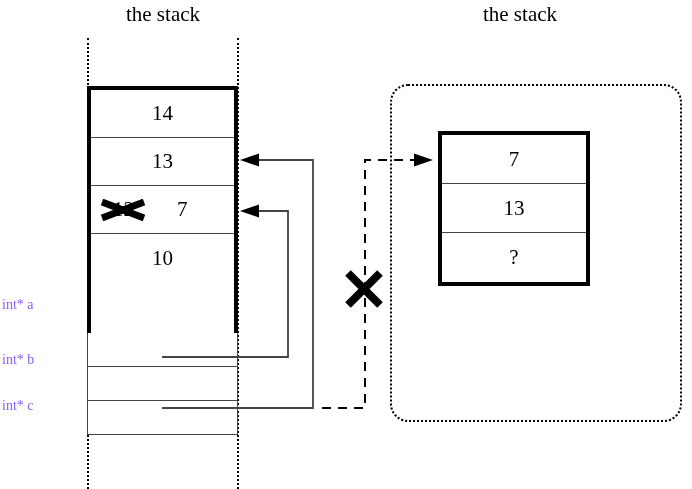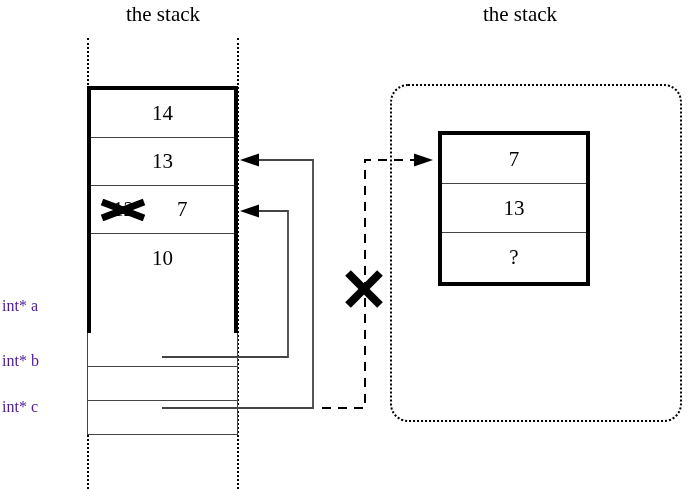--- a/index.html
+++ b/index.html
@@ -128,22 +128,22 @@
     border: 4px solid #000;
     box-sizing: border-box;
     background: #fff;
   }
   #heap-box .cell { height: 49px; }
   #heap-box .cell:last-child { border-bottom: none; }
 
   
   .var-label {
     position: absolute;
-    font-size: 16px;
-    color: #4c1d95;
+    font-size: 14px;
+    color: #8b5cf6;
     white-space: nowrap;
     right: 610px;
   }
   #label-a { left: 2px; top: 297px; }
   #label-b { left: 2px; top: 352px; }
   #label-c { left: 2px; top: 398px; }
 
   
   #wires {
     position: absolute;

